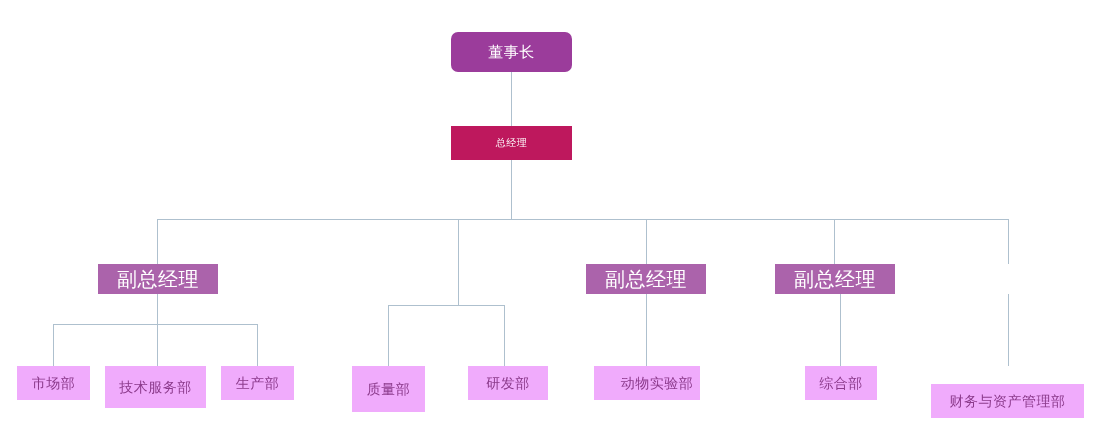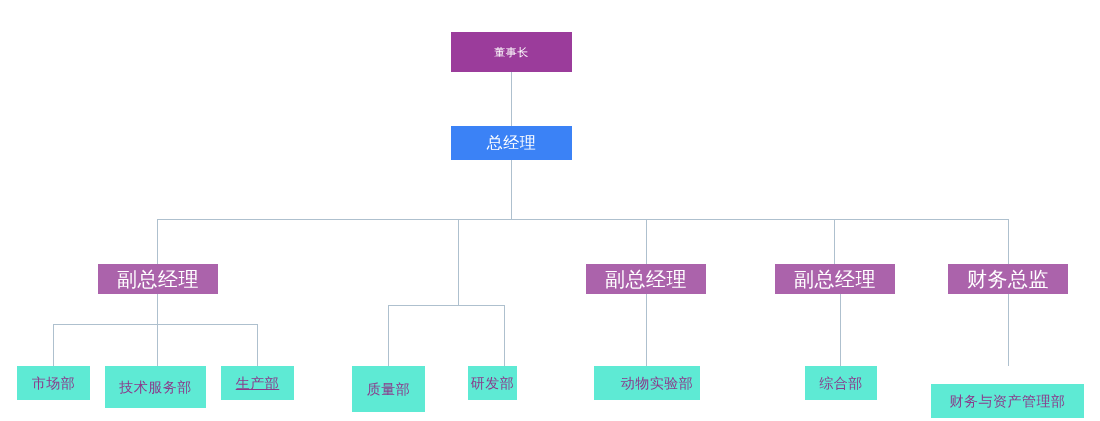--- a/index.html
+++ b/index.html
@@ -24,34 +24,35 @@
     align-items: center;
     justify-content: center;
     text-align: center;
     white-space: nowrap;
     letter-spacing: 0.5px;
     line-height: 1;
   }
   .node-l1 {
     background: #9b3c9b;
     color: #ffffff;
-    font-size: 11px;
+    font-size: 15px;
+    border-radius: 7px;
   }
   .node-l2 {
-    background: #3b82f6;
+    background: #be185d;
     color: #ffffff;
-    font-size: 16px;
+    font-size: 10px;
   }
   .node-l3 {
     background: #ab63ab;
     color: #ffffff;
     font-size: 20px;
   }
   .node-leaf {
-    background: #5eead4;
+    background: #f0abfc;
     color: #8b3a8b;
     font-size: 14px;
   }
   .conn {
     position: absolute;
     background: #aec0ce;
   }
   .conn-v {
     width: 1px;
   }
@@ -95,31 +96,30 @@
   <div class="node node-l1" style="left:451px; top:32px; width:121px; height:40px;">董事长</div>
 
   <div class="node node-l2" style="left:451px; top:126px; width:121px; height:34px;">总经理</div>
 
   <div class="node node-l3" style="left:98px; top:264px; width:120px; height:30px;">副总经理</div>
 
   <div class="node node-l3" style="left:586px; top:264px; width:120px; height:30px;">副总经理</div>
 
   <div class="node node-l3" style="left:775px; top:264px; width:120px; height:30px;">副总经理</div>
 
-  <div class="node node-l3" style="left:948px; top:264px; width:120px; height:30px;">财务总监</div>
 
   <div class="node node-leaf" style="left:17px; top:366px; width:73px; height:34px;">市场部</div>
 
   <div class="node node-leaf" style="left:105px; top:366px; width:101px; height:42px;">技术服务部</div>
 
-  <div class="node node-leaf" style="left:221px; top:366px; width:73px; height:34px;text-decoration:underline;">生产部</div>
+  <div class="node node-leaf" style="left:221px; top:366px; width:73px; height:34px;">生产部</div>
 
   <div class="node node-leaf" style="left:352px; top:366px; width:73px; height:46px;">质量部</div>
 
-  <div class="node node-leaf" style="left:468px; top:366px; width:49px; height:34px;">研发部</div>
+  <div class="node node-leaf" style="left:468px; top:366px; width:80px; height:34px;">研发部</div>
 
   <div class="node node-leaf" style="left:594px; top:366px; width:106px; height:34px;padding-left:20px;">动物实验部</div>
 
   <div class="node node-leaf" style="left:805px; top:366px; width:72px; height:34px;">综合部</div>
 
   <div class="node node-leaf" style="left:931px; top:384px; width:153px; height:34px;">财务与资产管理部</div>
 
 </div>
 
 </body></html>

